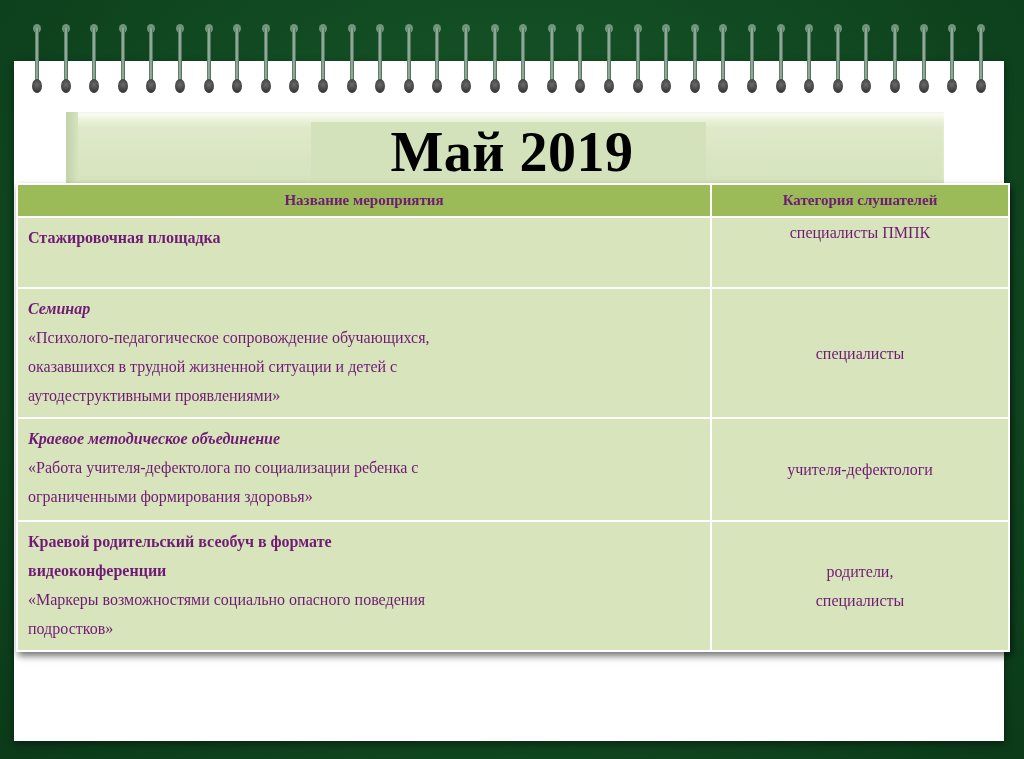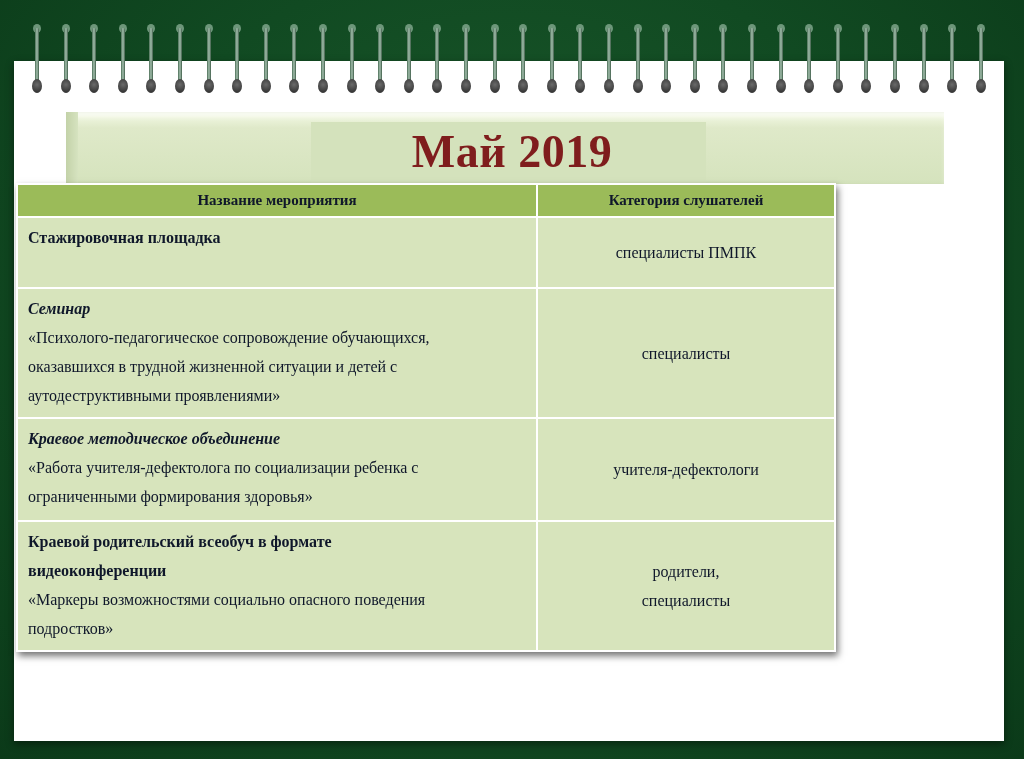--- a/index.html
+++ b/index.html
@@ -40,42 +40,42 @@
   .title-panel .bevel-left {
     position: absolute; left: 0; top: 0; width: 12px; height: 72px;
     background: linear-gradient(90deg, #c3d2a8, #d6e3c0);
   }
   .title-panel .title-inner {
     position: absolute; left: 245px; top: 10px; width: 395px; height: 62px;
     background: #d4e2bc;
   }
   .title {
     position: absolute; left: 0; right: 0; top: 124px; text-align: center;
-    font-family: "Liberation Serif", serif; font-weight: bold; font-size: 46px; color: #7f1d1d;
+    font-family: "Liberation Serif", serif; font-weight: bold; font-size: 56px; color: #000000;
     letter-spacing: 0.5px; line-height: 56px;
   }
   table.events {
-    position: absolute; left: 16px; top: 183px; width: 820px;
+    position: absolute; left: 16px; top: 183px; width: 994px;
     border-collapse: collapse;
     box-shadow: 2px 4px 7px rgba(0,0,0,0.55);
-    font-family: "Liberation Serif", serif; color: #0f172a;
+    font-family: "Liberation Serif", serif; color: #701a75;
   }
   table.events th, table.events td {
     border: 2px solid #ffffff;
   }
   table.events th {
     background: #9bbb59; height: 31px; font-size: 15px; font-weight: bold; padding: 0;
     text-align: center;
   }
   table.events td {
     background: #d7e4bc; font-size: 16px; line-height: 29px; vertical-align: top;
     padding: 5px 10px 3px 10px;
   }
   table.events td.cat { text-align: center; vertical-align: middle; width: 280px; padding: 4px 8px; }
-  table.events td.cat.top { vertical-align: top; padding-top: 20px; }
+  table.events td.cat.top { vertical-align: top; padding-top: 0; }
   .b { font-weight: bold; }
   .bi { font-weight: bold; font-style: italic; }
   .line { display: block; }
 </style>
 </head>
 <body>
 
 <div class="paper"></div>
 <div class="rings" id="rings">
     <div class="ring" style="left: 18px;">

